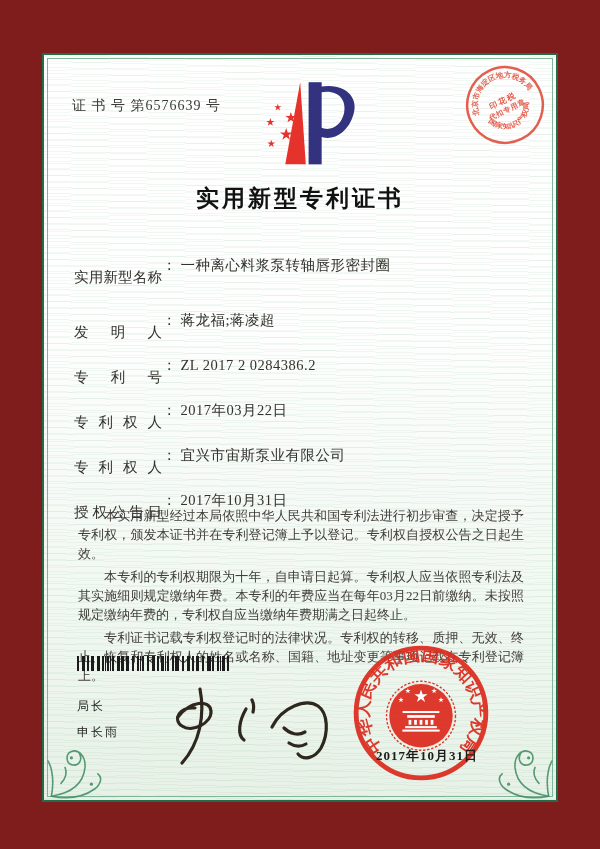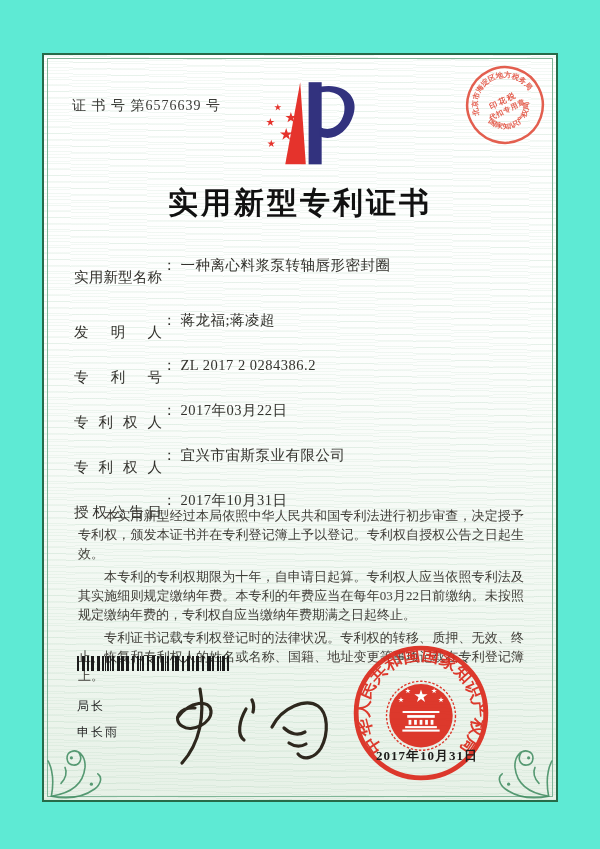--- a/index.html
+++ b/index.html
@@ -1,33 +1,33 @@
 <!DOCTYPE html>
 <html><head>
 <meta charset="utf-8">
 <style>
   html,body{margin:0;padding:0;}
   .page{
-    position:relative;width:600px;height:849px;background:#5eead4;overflow:hidden;
+    position:relative;width:600px;height:849px;background:#7f1d1d;overflow:hidden;
     font-family:"Liberation Serif","DejaVu Serif",serif;color:#2e2d29;
   }
   
   .cert{
     position:absolute;left:42px;top:53px;width:516px;height:749px;box-sizing:border-box;
     border:2px solid #266b49;
     background:
       repeating-linear-gradient(1.5deg, rgba(118,178,138,.10) 0 1px, rgba(0,0,0,0) 1px 6px),
       repeating-linear-gradient(-1.5deg, rgba(118,178,138,.08) 0 1px, rgba(0,0,0,0) 1px 7px),
       linear-gradient(180deg,#ffffff 0%,#fdfefd 38%,#f2f8f2 72%,#e7f1e7 100%);
   }
   .cert-inner{position:absolute;inset:3px;border:1px solid #7fb697;pointer-events:none;}
   .cert-no{position:absolute;left:28px;top:42px;font-size:14px;letter-spacing:1px;color:#3a3a36;}
   .logo{position:absolute;left:203px;top:22px;width:112px;height:100px;}
   .title{position:absolute;left:0;top:128px;width:100%;text-align:center;
-    font-size:30px;font-weight:bold;letter-spacing:3px;color:#111;}
+    font-size:23px;font-weight:bold;letter-spacing:3px;color:#111;}
   
   .fields{position:absolute;left:30px;top:200px;right:26px;font-size:14.5px;color:#33322d;}
   .frow{height:45px;line-height:20px;white-space:nowrap;}
   .frow:first-child{margin-bottom:10px;}
   .flabel{display:inline-block;width:88px;text-align:justify;text-align-last:justify;vertical-align:top;margin-top:12px;}
   .fcolon{display:inline-block;vertical-align:top;margin-right:4px;}
   .fvalue{display:inline-block;vertical-align:top;letter-spacing:.5px;}
   
   .bodytext{position:absolute;left:30px;right:28px;top:447px;font-size:13px;line-height:19px;
     color:#403e38;text-align:justify;}

